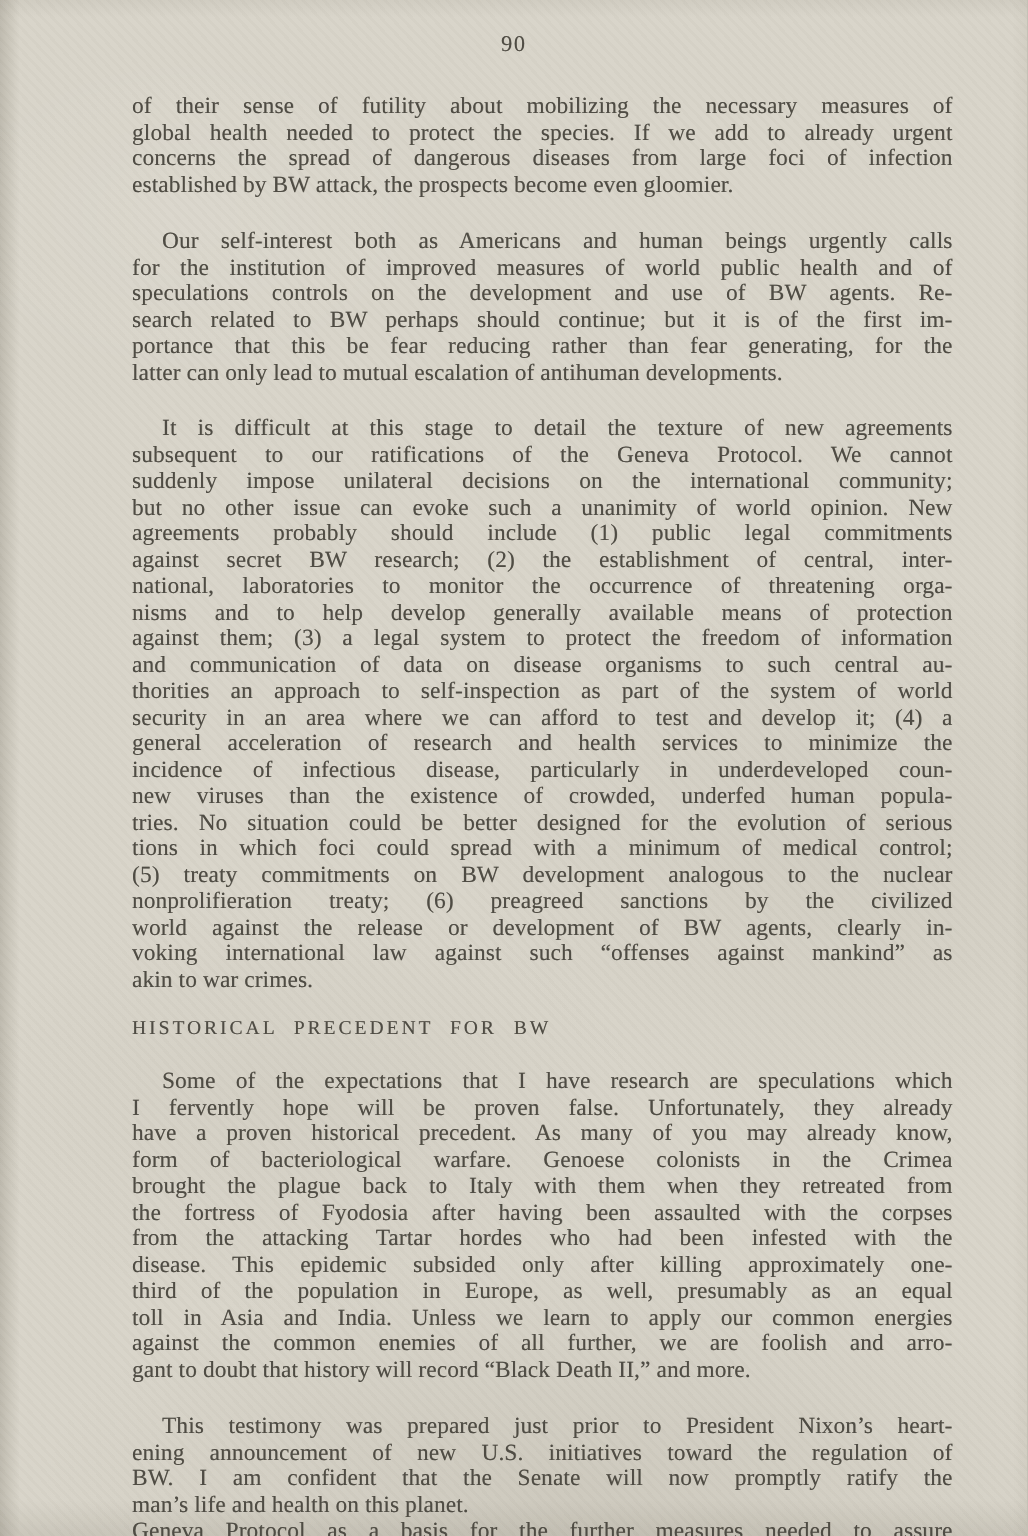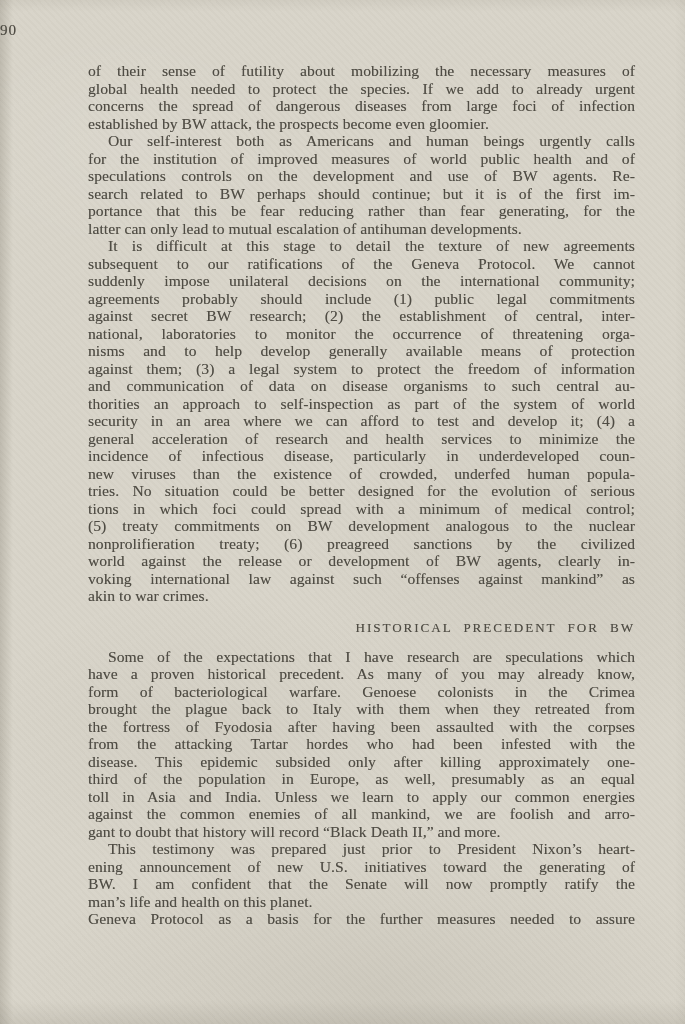--- a/index.html
+++ b/index.html
@@ -33,42 +33,42 @@
       linear-gradient(90deg, rgba(98,93,79,0.22) 0px, rgba(98,93,79,0) 13px),
       linear-gradient(270deg, rgba(98,93,79,0.05) 0px, rgba(98,93,79,0) 10px),
       linear-gradient(0deg, rgba(98,93,79,0.13) 0px, rgba(98,93,79,0) 24px),
       linear-gradient(180deg, rgba(98,93,79,0.07) 0px, rgba(98,93,79,0) 12px);
   }
   .page-number {
     position: absolute;
     top: 22px;
     left: 0;
     width: 685px;
-    text-align: left;
+    text-align: center;
     font-size: 15px;
     letter-spacing: 1px;
   }
   .page-body {
     position: absolute;
     left: 88px;
     top: 62px;
     width: 547px;
     font-size: 15.5px;
     line-height: 17.5px;
     letter-spacing: 0.1px;
   }
   .paragraph { margin: 0; }
   .line {
     text-align: justify;
     text-align-last: justify;
   }
   .line.last { text-align-last: left; }
-  .line.indent { text-indent: 20px; }
+  .line.indent { text-indent: 20px; margin-top: 20px; }
   .section-heading {
-    text-align: right;
+    text-align: left;
     font-size: 13px;
     letter-spacing: 2px;
     word-spacing: 6px;
     margin: 15px 0 13px 0;
     line-height: 15px;
   }
 </style>
 </head>
 <body>
 
@@ -86,20 +86,21 @@
         <div class="line">for the institution of improved measures of world public health and of</div>
         <div class="line">speculations controls on the development and use of BW agents. Re-</div>
         <div class="line">search related to BW perhaps should continue; but it is of the first im-</div>
         <div class="line">portance that this be fear reducing rather than fear generating, for the</div>
         <div class="line last">latter can only lead to mutual escalation of antihuman developments.</div>
       </div>
       <div class="paragraph">
         <div class="line indent">It is difficult at this stage to detail the texture of new agreements</div>
         <div class="line">subsequent to our ratifications of the Geneva Protocol. We cannot</div>
         <div class="line">suddenly impose unilateral decisions on the international community;</div>
+        <div class="line">but no other issue can evoke such a unanimity of world opinion. New</div>
         <div class="line">agreements probably should include (1) public legal commitments</div>
         <div class="line">against secret BW research; (2) the establishment of central, inter-</div>
         <div class="line">national, laboratories to monitor the occurrence of threatening orga-</div>
         <div class="line">nisms and to help develop generally available means of protection</div>
         <div class="line">against them; (3) a legal system to protect the freedom of information</div>
         <div class="line">and communication of data on disease organisms to such central au-</div>
         <div class="line">thorities an approach to self-inspection as part of the system of world</div>
         <div class="line">security in an area where we can afford to test and develop it; (4) a</div>
         <div class="line">general acceleration of research and health services to minimize the</div>
         <div class="line">incidence of infectious disease, particularly in underdeveloped coun-</div>
@@ -108,32 +109,33 @@
         <div class="line">tions in which foci could spread with a minimum of medical control;</div>
         <div class="line">(5) treaty commitments on BW development analogous to the nuclear</div>
         <div class="line">nonprolifieration treaty; (6) preagreed sanctions by the civilized</div>
         <div class="line">world against the release or development of BW agents, clearly in-</div>
         <div class="line">voking international law against such “offenses against mankind” as</div>
         <div class="line last">akin to war crimes.</div>
       </div>
       <div class="section-heading">HISTORICAL PRECEDENT FOR BW</div>
       <div class="paragraph">
         <div class="line indent">Some of the expectations that I have research are speculations which</div>
+        <div class="line">I fervently hope will be proven false. Unfortunately, they already</div>
         <div class="line">have a proven historical precedent. As many of you may already know,</div>
         <div class="line">form of bacteriological warfare. Genoese colonists in the Crimea</div>
         <div class="line">brought the plague back to Italy with them when they retreated from</div>
         <div class="line">the fortress of Fyodosia after having been assaulted with the corpses</div>
         <div class="line">from the attacking Tartar hordes who had been infested with the</div>
         <div class="line">disease. This epidemic subsided only after killing approximately one-</div>
         <div class="line">third of the population in Europe, as well, presumably as an equal</div>
         <div class="line">toll in Asia and India. Unless we learn to apply our common energies</div>
-        <div class="line">against the common enemies of all mankind, we are foolish and arro-</div>
+        <div class="line">against the common enemies of all further, we are foolish and arro-</div>
         <div class="line last">gant to doubt that history will record “Black Death II,” and more.</div>
       </div>
       <div class="paragraph">
         <div class="line indent">This testimony was prepared just prior to President Nixon’s heart-</div>
-        <div class="line">ening announcement of new U.S. initiatives toward the generating of</div>
+        <div class="line">ening announcement of new U.S. initiatives toward the regulation of</div>
         <div class="line">BW. I am confident that the Senate will now promptly ratify the</div>
         <div class="line last">man’s life and health on this planet.</div>
         <div class="line">Geneva Protocol as a basis for the further measures needed to assure</div>
       </div>
     </div>
 </div>
 
 </body></html>

